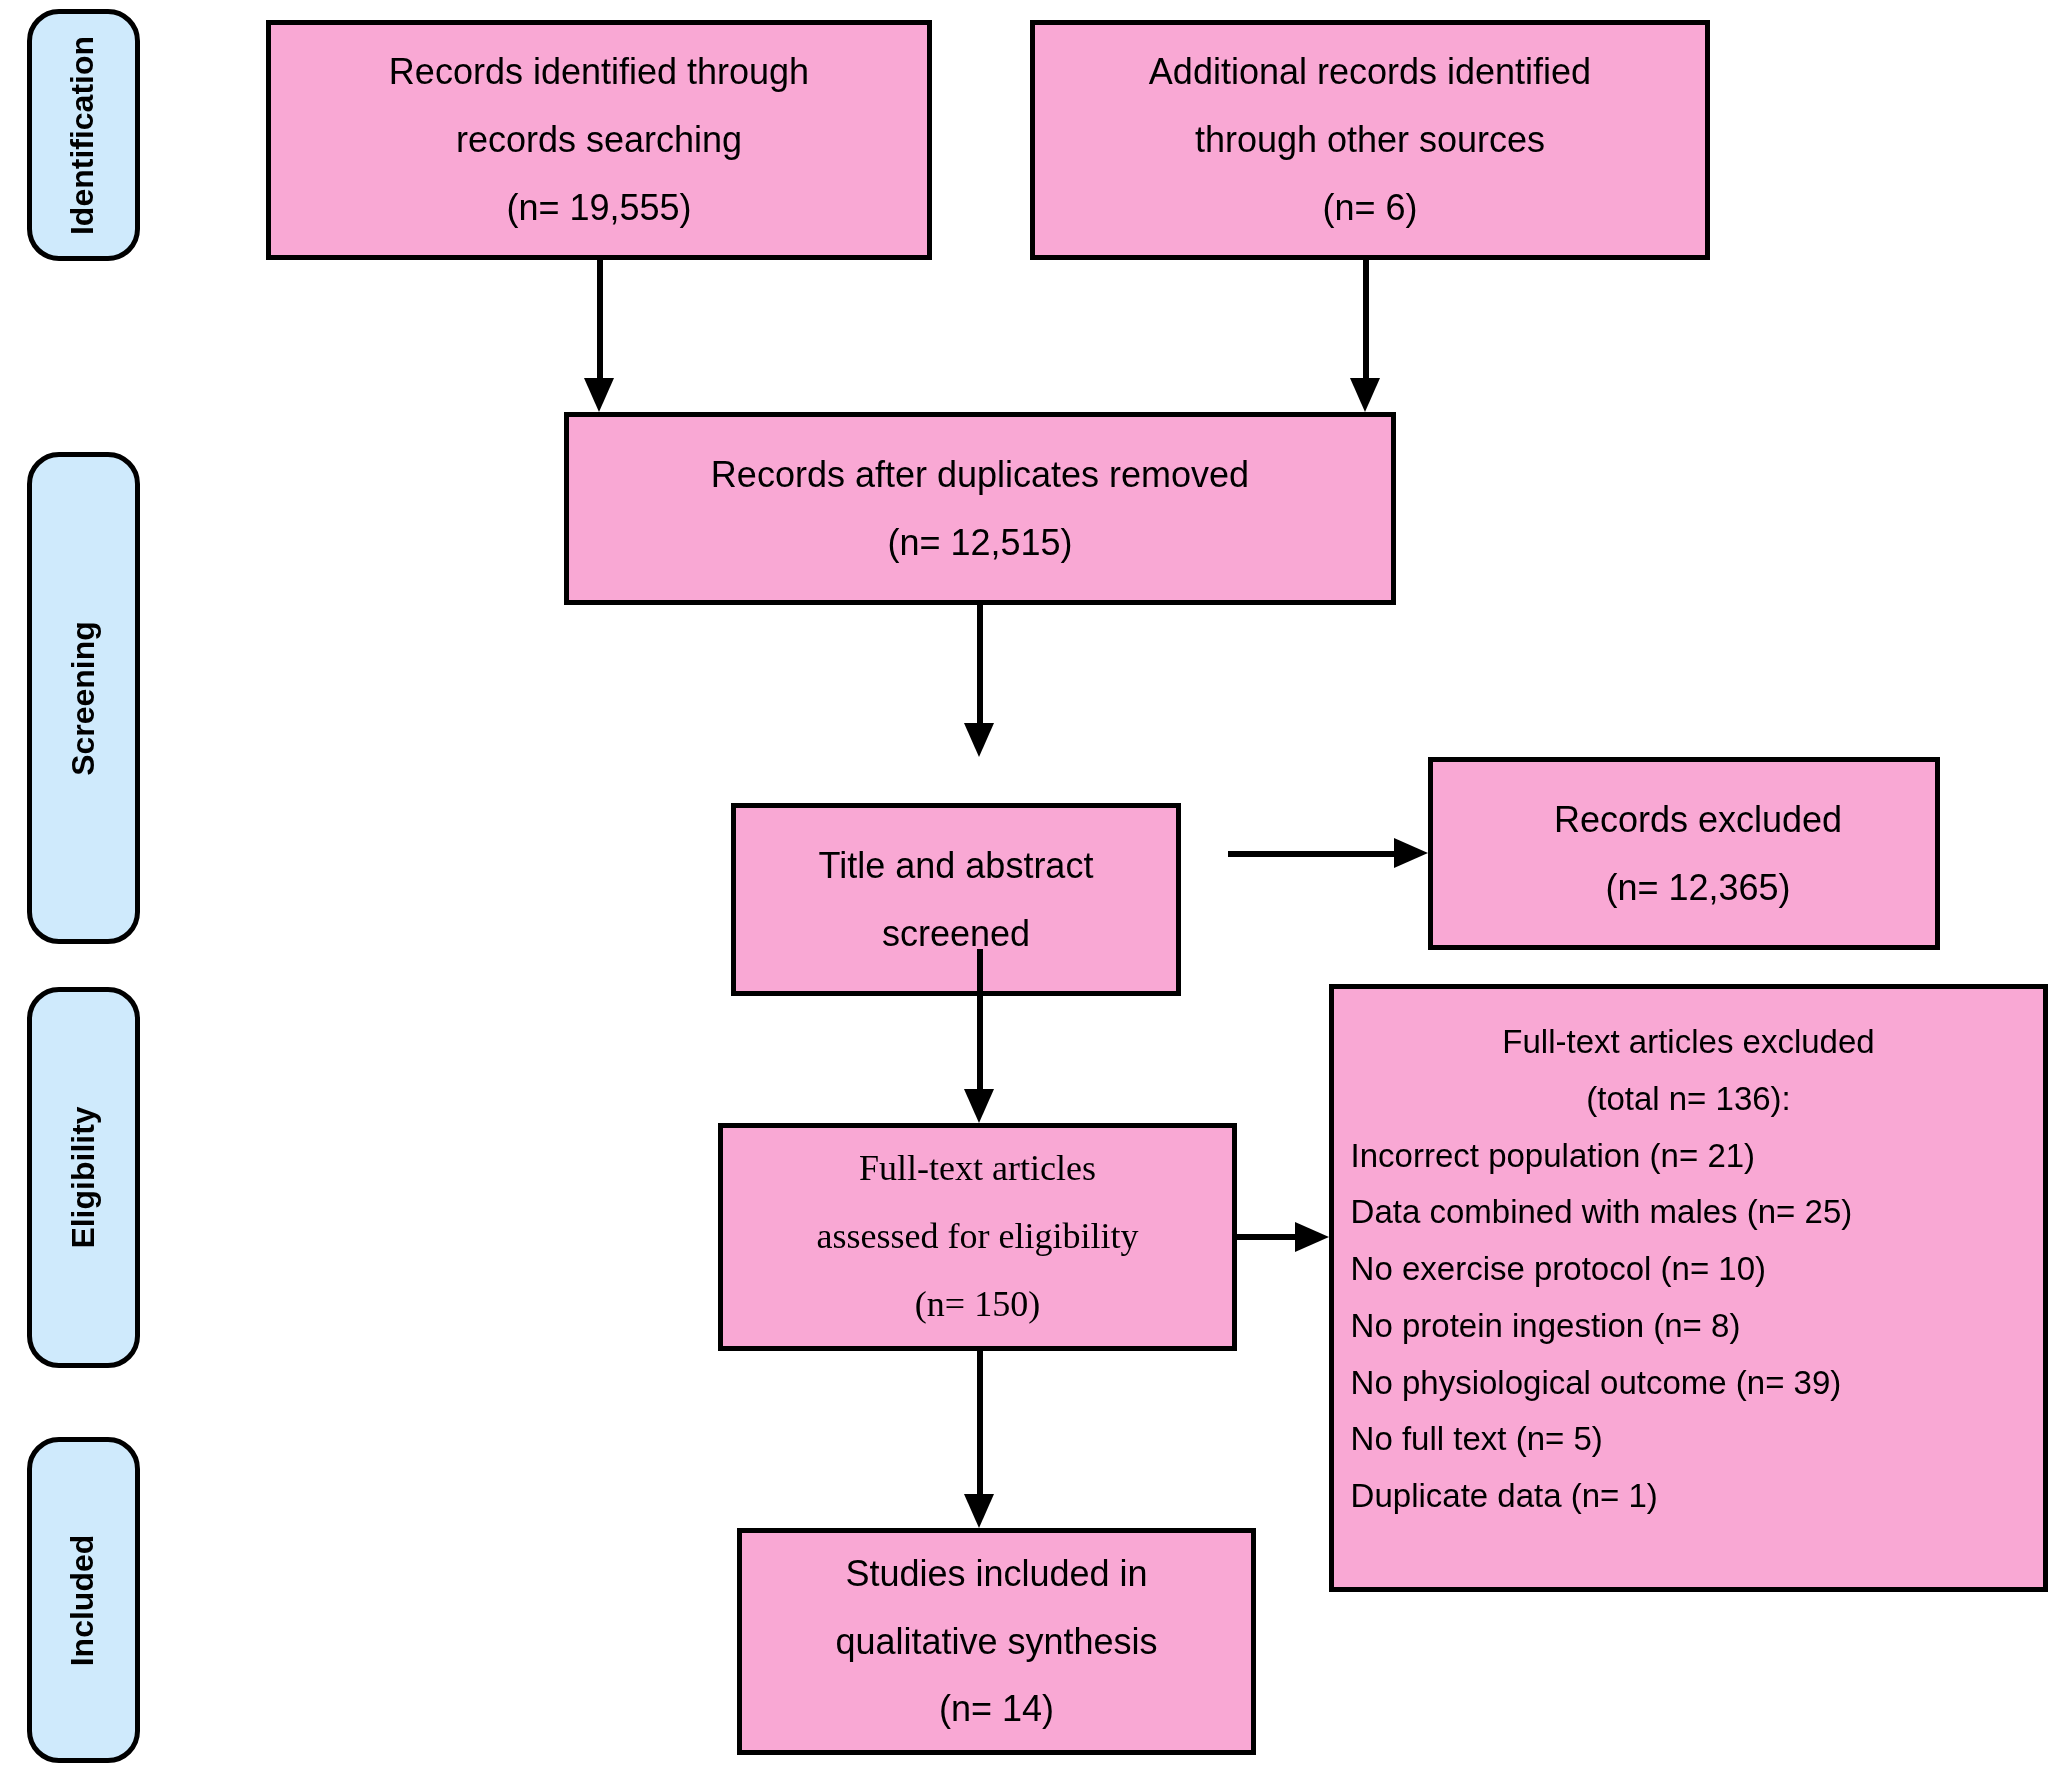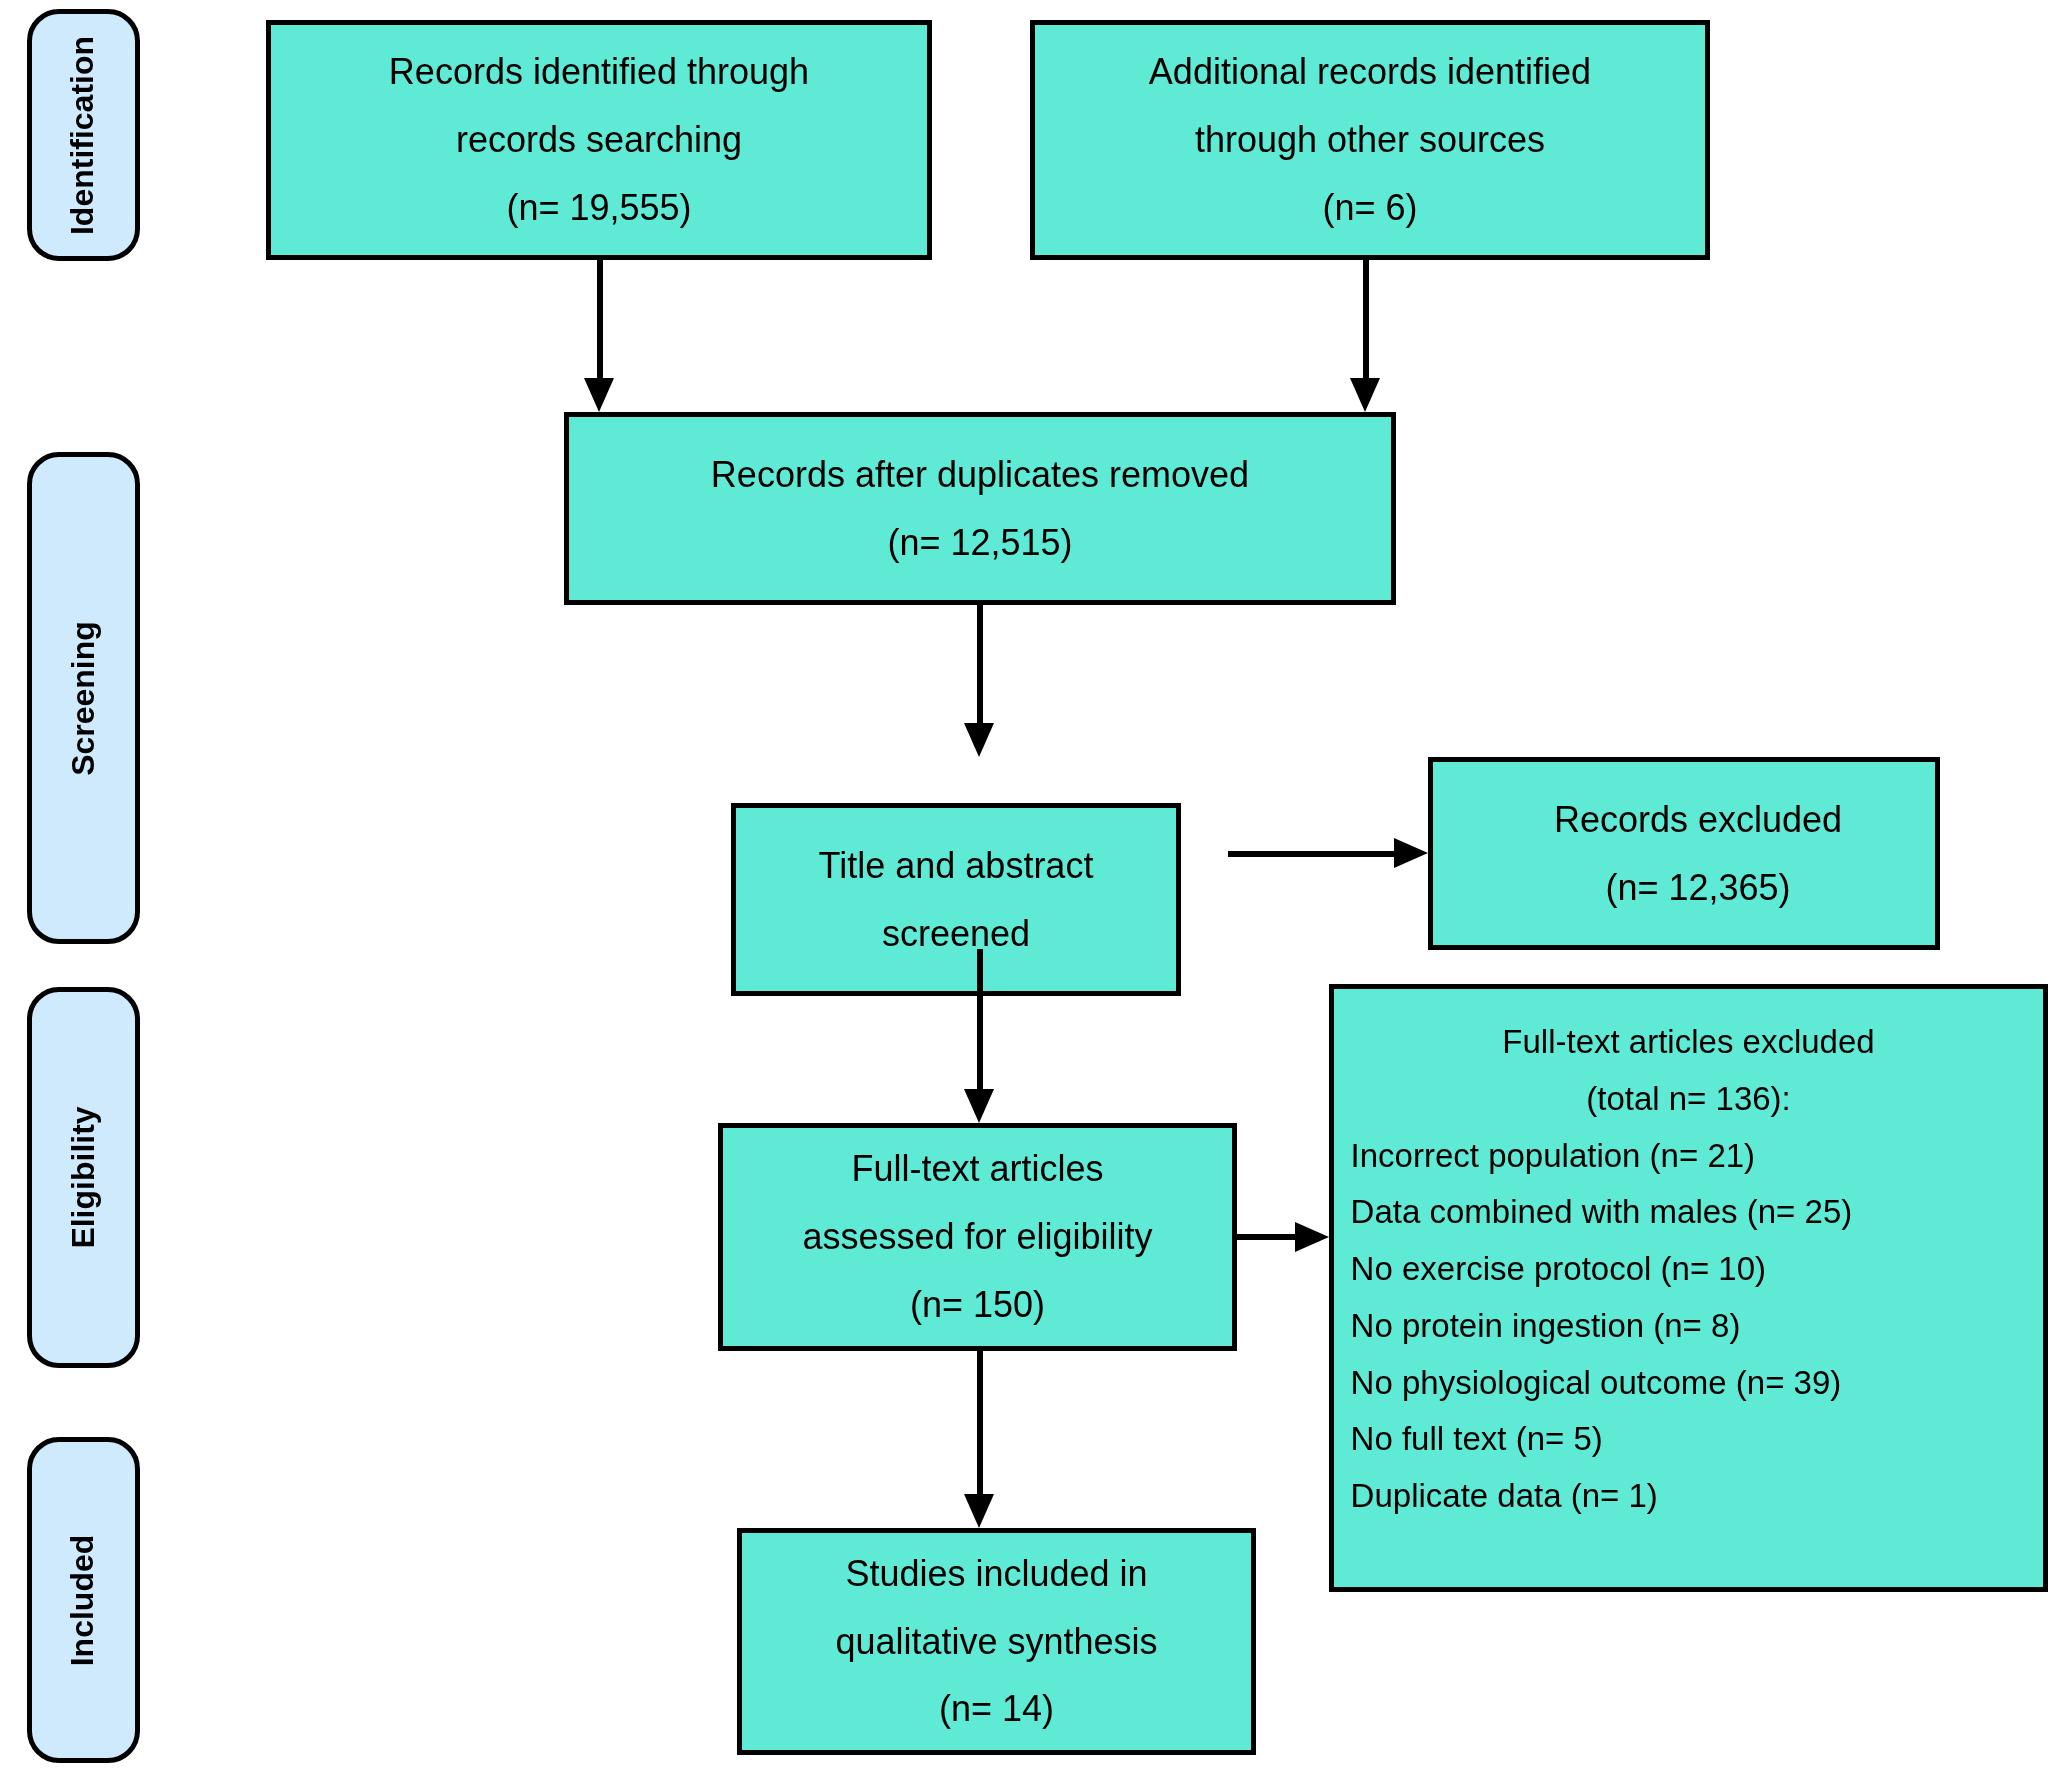--- a/index.html
+++ b/index.html
@@ -31,21 +31,21 @@
   .stage .vtext {
     transform: rotate(-90deg);
     white-space: nowrap;
     font-weight: bold;
     font-size: 32px;
     color: #000000;
   }
   
   .fbox {
     position: absolute;
-    background: #5eead4;
+    background: #f9a8d4;
     border: 5.5px solid #000000;
     box-sizing: border-box;
     display: flex;
     flex-direction: column;
     align-items: center;
     justify-content: center;
     text-align: center;
     color: #000000;
   }
   .fbox .line {
@@ -136,21 +136,21 @@
   <div class="fbox" style="left:731px; top:763px; width:450px; height:193px;margin-top:40px;">
     <div class="line">Title and abstract</div>
     <div class="line">screened</div>
   </div>
 
   <div class="fbox" style="left:1428px; top:757px; width:512px; height:193px;padding-left:28px;">
     <div class="line">Records excluded</div>
     <div class="line">(n= 12,365)</div>
   </div>
 
-  <div class="fbox" style="left:718px; top:1123px; width:519px; height:228px;">
+  <div class="fbox" style="left:718px; top:1123px; width:519px; height:228px;font-family:Liberation Serif, serif;">
     <div class="line">Full-text articles</div>
     <div class="line">assessed for eligibility</div>
     <div class="line">(n= 150)</div>
   </div>
 
   <div class="fbox" id="box-fulltext-excluded" style="left:1329px; top:984px; width:719px; height:608px;">
     <div class="line">Full-text articles excluded</div>
     <div class="line">(total n= 136):</div>
     <div class="item">Incorrect population (n= 21)</div>
     <div class="item">Data combined with males (n= 25)</div>

